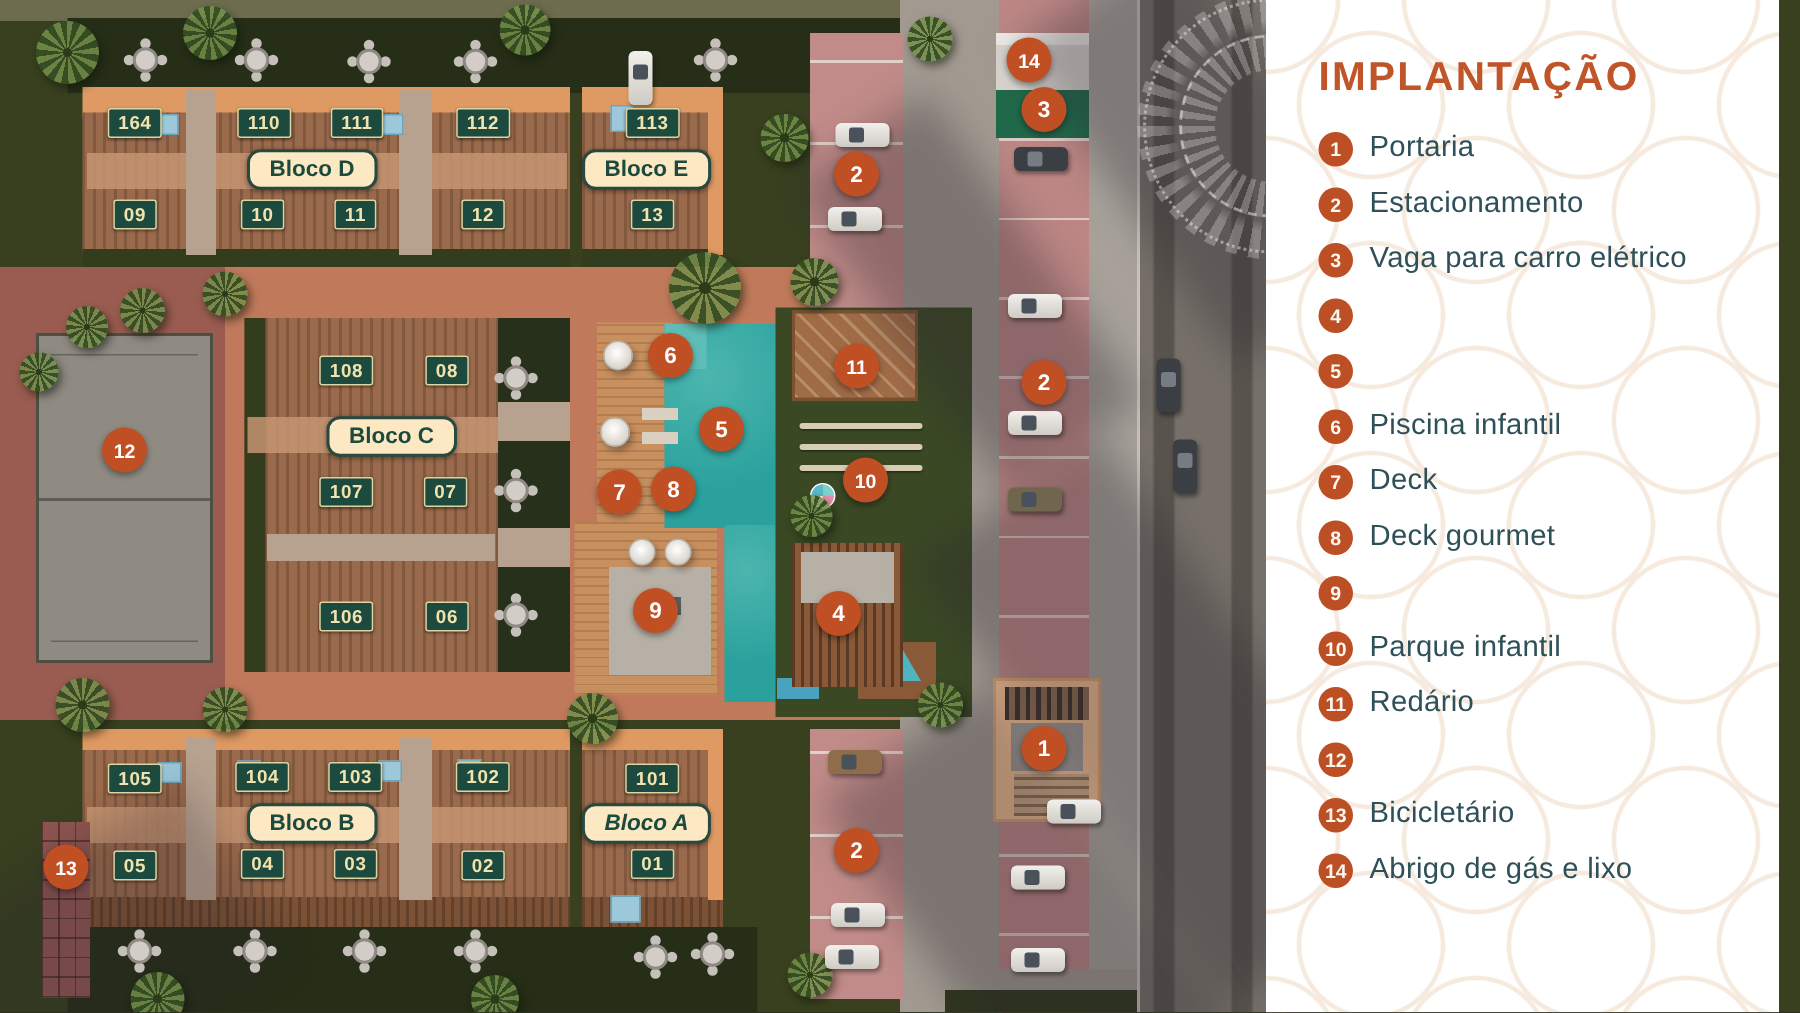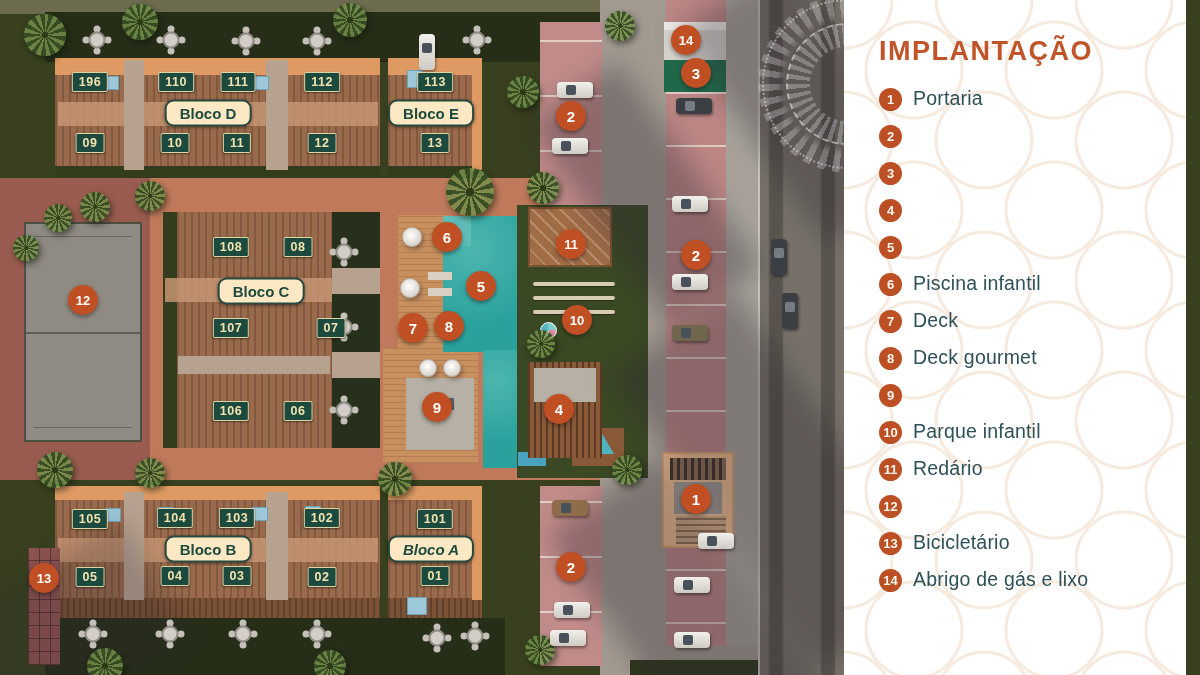--- a/index.html
+++ b/index.html
@@ -280,34 +280,34 @@
         <div class="car h white" style="left: 690px; top: 282px;"></div>
         <div class="car h olive" style="left: 690px; top: 333px;"></div>
         <div class="car v dark" style="left: 779px; top: 257px;"></div>
         <div class="car v dark" style="left: 790px; top: 311px;"></div>
         <div class="car h white" style="left: 716px; top: 541px;"></div>
         <div class="car h white" style="left: 692px; top: 585px;"></div>
         <div class="car h white" style="left: 692px; top: 640px;"></div>
         <div class="car h brown" style="left: 570px; top: 508px;"></div>
         <div class="car h white" style="left: 572px; top: 610px;"></div>
         <div class="car h white" style="left: 568px; top: 638px;"></div>
-        <div class="unit" style="left: 90px; top: 82px;">196</div>
+        <div class="unit" style="left: 90px; top: 82px;">164</div>
         <div class="unit" style="left: 176px; top: 82px;">110</div>
         <div class="unit" style="left: 238px; top: 82px;">111</div>
         <div class="unit" style="left: 322px; top: 82px;">112</div>
         <div class="unit" style="left: 435px; top: 82px;">113</div>
         <div class="unit" style="left: 90px; top: 143px;">09</div>
         <div class="unit" style="left: 175px; top: 143px;">10</div>
         <div class="unit" style="left: 237px; top: 143px;">11</div>
         <div class="unit" style="left: 322px; top: 143px;">12</div>
         <div class="unit" style="left: 435px; top: 143px;">13</div>
         <div class="unit" style="left: 231px; top: 247px;">108</div>
         <div class="unit" style="left: 298px; top: 247px;">08</div>
         <div class="unit" style="left: 231px; top: 328px;">107</div>
-        <div class="unit" style="left: 297px; top: 328px; margin-left: 34px;">07</div>
+        <div class="unit" style="left: 297px; top: 328px;">07</div>
         <div class="unit" style="left: 231px; top: 411px;">106</div>
         <div class="unit" style="left: 298px; top: 411px;">06</div>
         <div class="unit" style="left: 90px; top: 519px;">105</div>
         <div class="unit" style="left: 175px; top: 518px;">104</div>
         <div class="unit" style="left: 237px; top: 518px;">103</div>
         <div class="unit" style="left: 322px; top: 518px;">102</div>
         <div class="unit" style="left: 435px; top: 519px;">101</div>
         <div class="unit" style="left: 90px; top: 577px;">05</div>
         <div class="unit" style="left: 175px; top: 576px;">04</div>
         <div class="unit" style="left: 237px; top: 576px;">03</div>
@@ -342,23 +342,25 @@
   <aside class="panel">
     <div class="panel-pattern"></div>
     <h1 class="panel-title">IMPLANTAÇÃO</h1>
     <ul class="legend" id="legend">
         <li class="legend-item">
           <span class="legend-num">1</span>
           <span class="legend-label">Portaria</span>
         </li>
         <li class="legend-item">
           <span class="legend-num">2</span>
+          <span class="legend-label">Estacionamento</span>
         </li>
         <li class="legend-item">
           <span class="legend-num">3</span>
+          <span class="legend-label">Vaga para carro elétrico</span>
         </li>
         <li class="legend-item">
           <span class="legend-num">4</span>
         </li>
         <li class="legend-item">
           <span class="legend-num">5</span>
         </li>
         <li class="legend-item">
           <span class="legend-num">6</span>
           <span class="legend-label">Piscina infantil</span>

